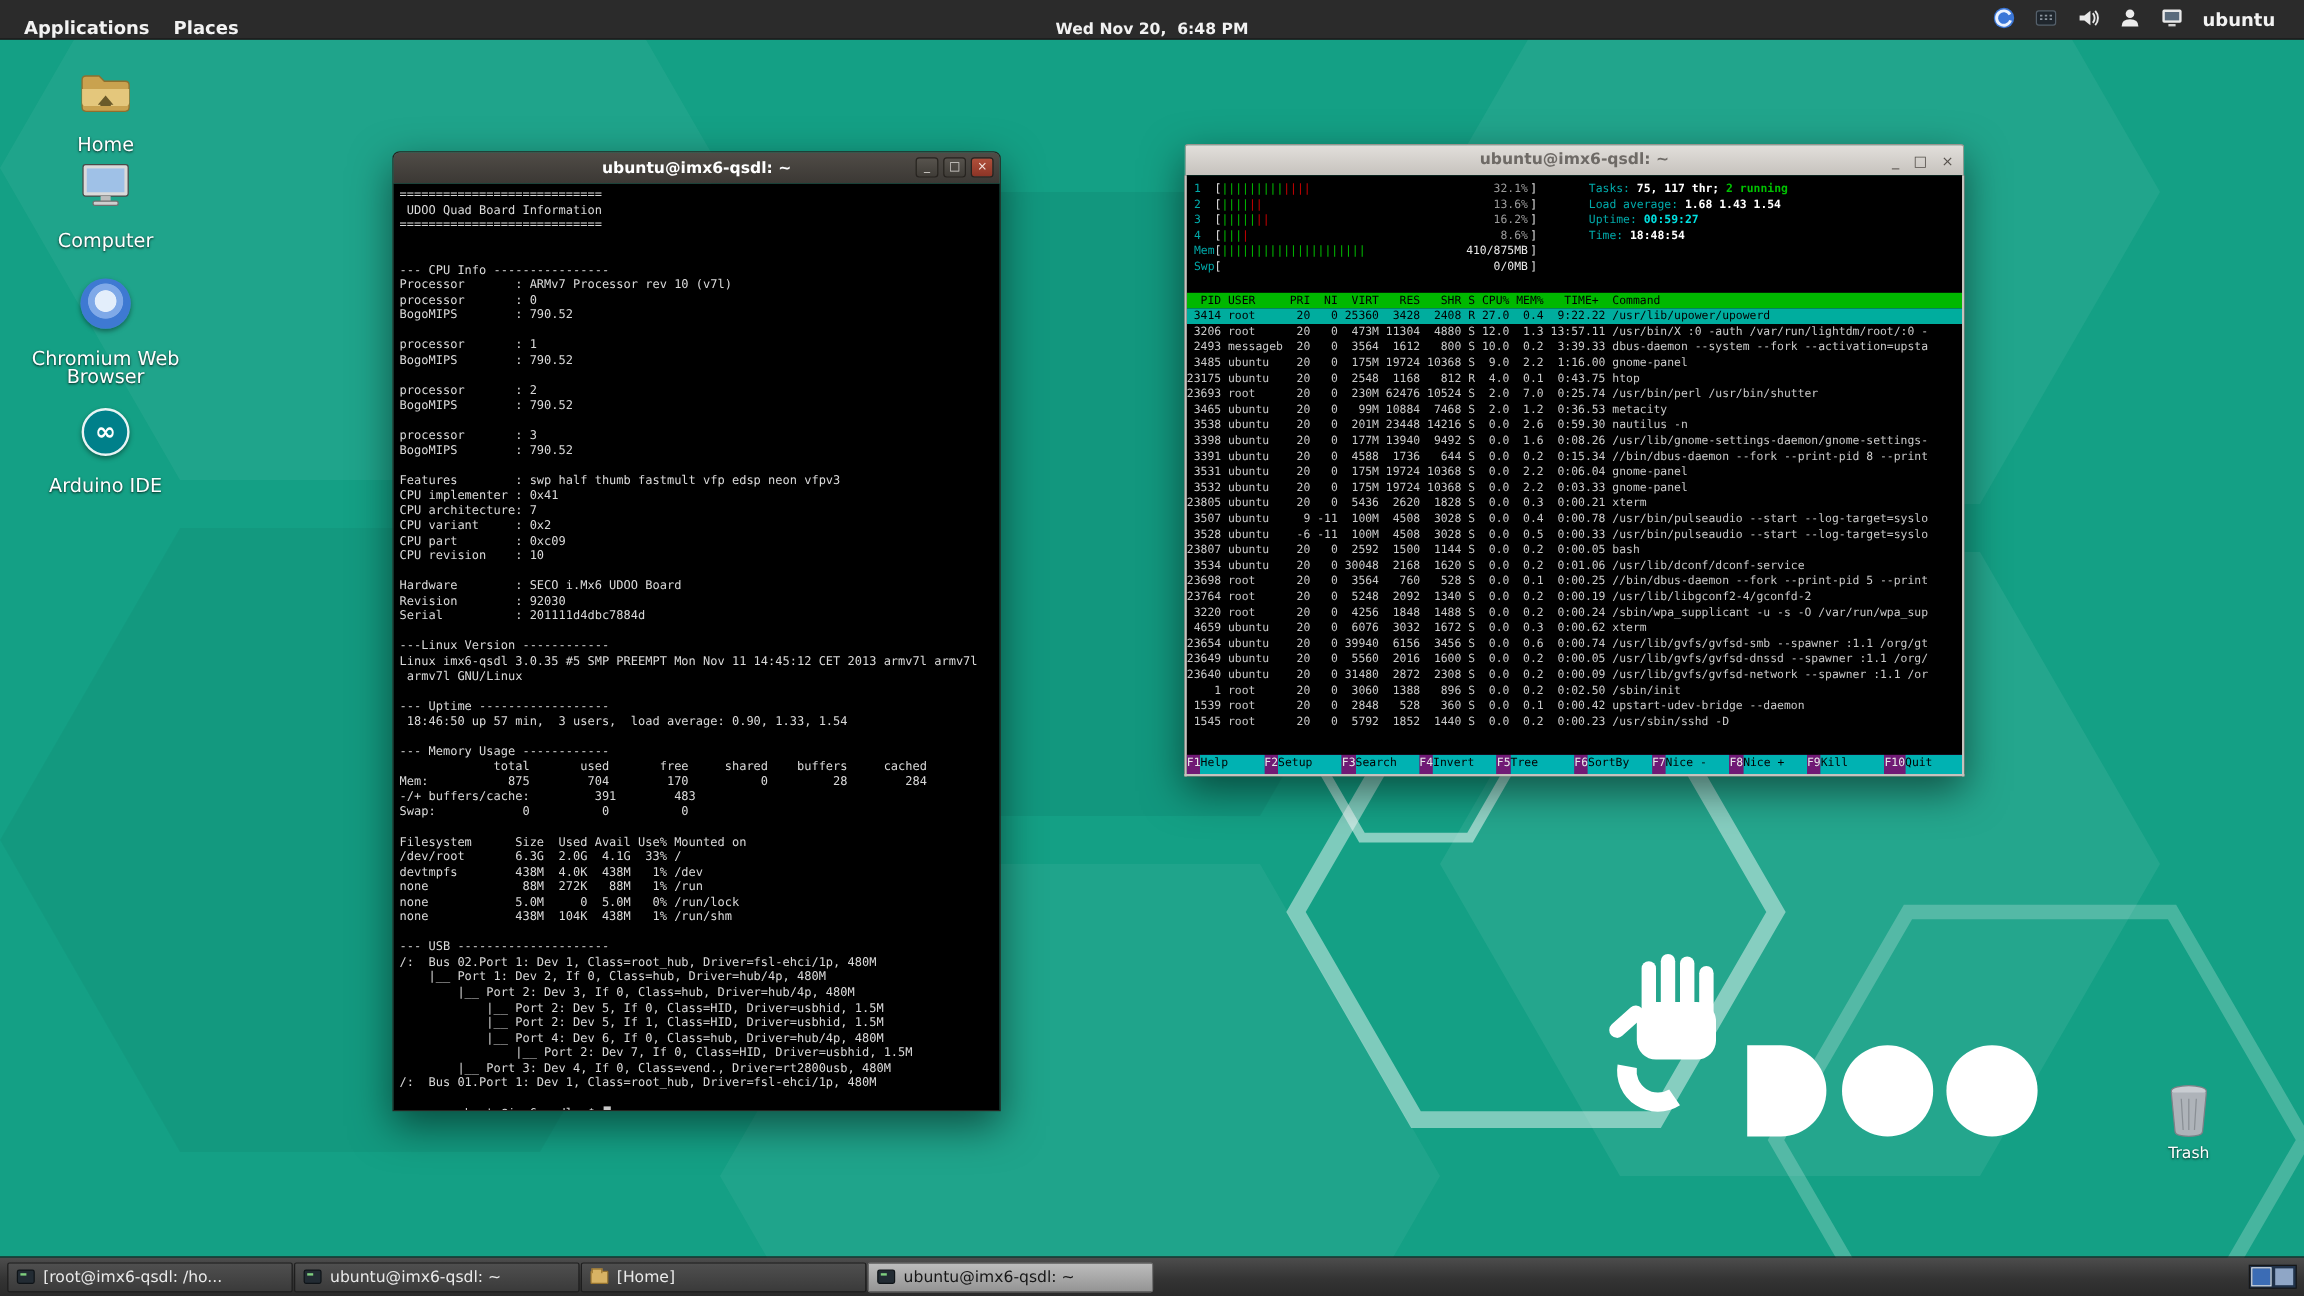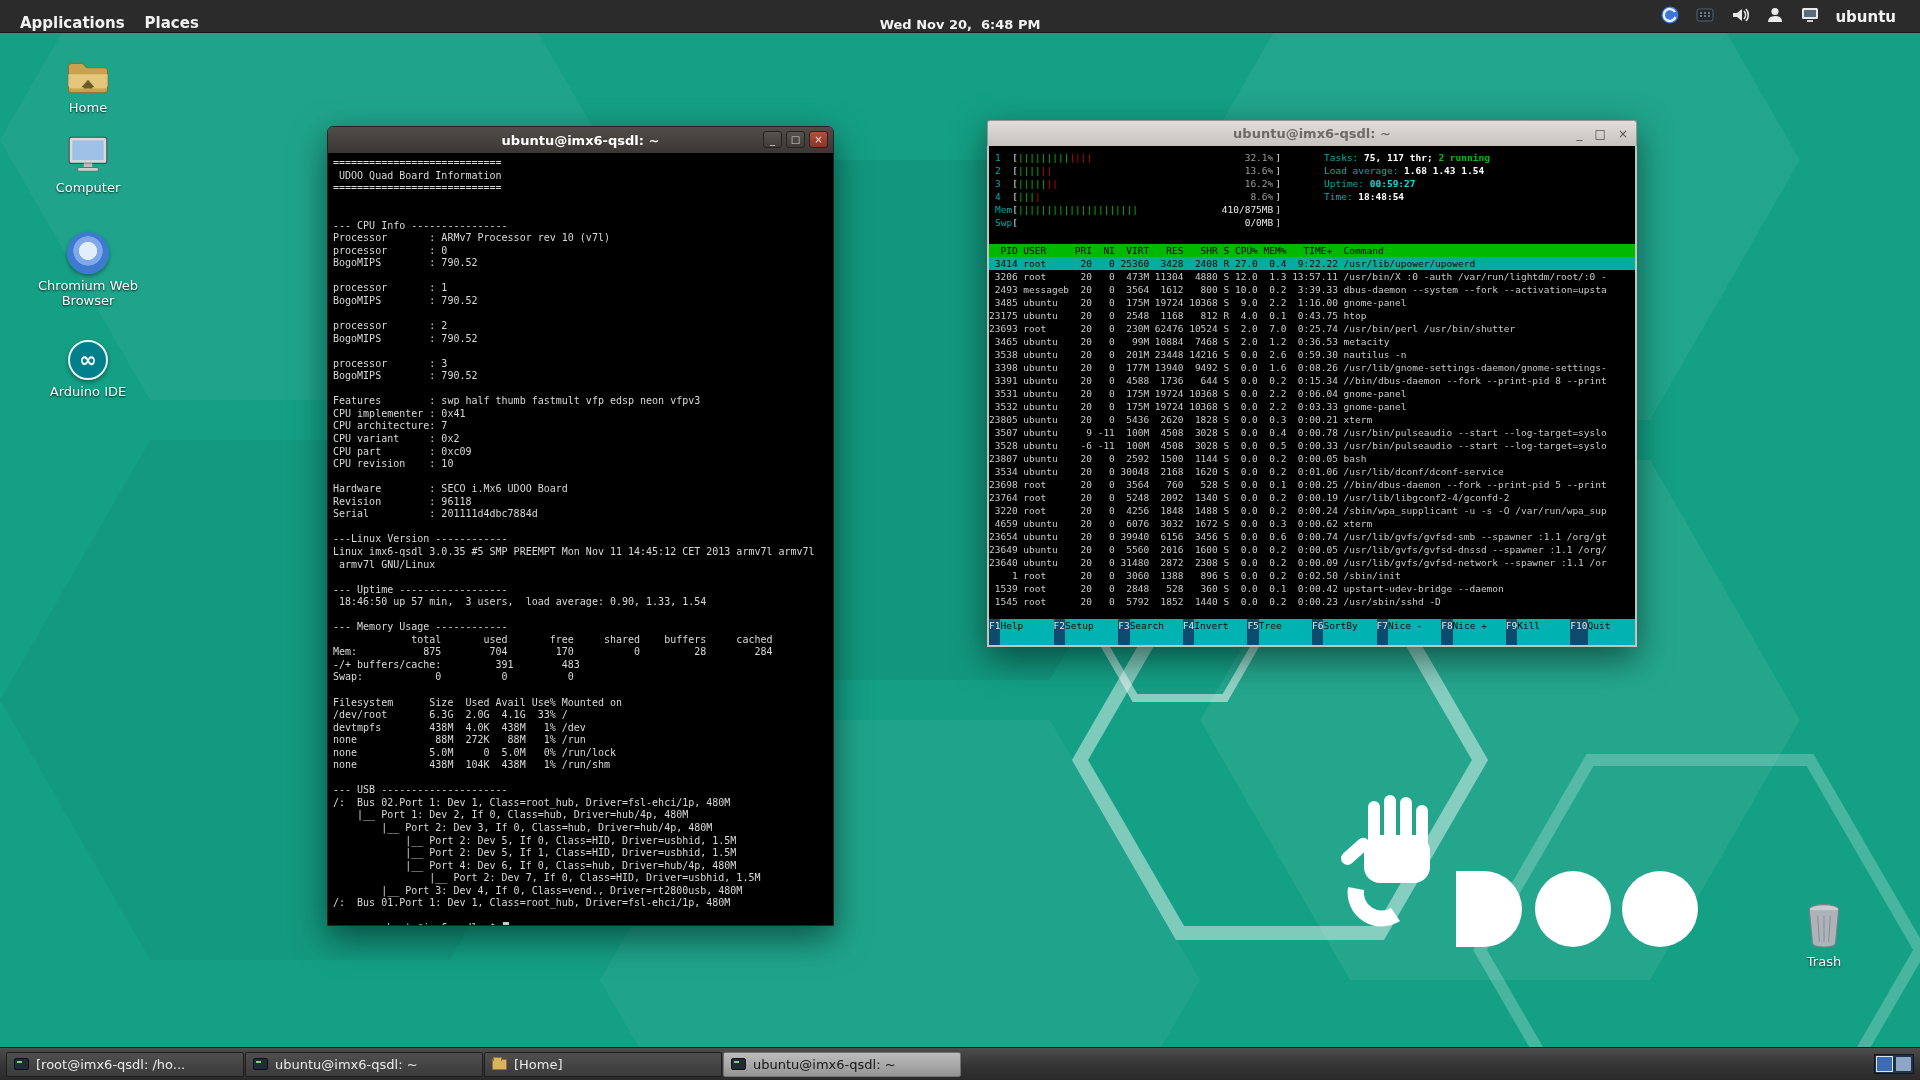--- a/index.html
+++ b/index.html
@@ -15,21 +15,21 @@
            border-bottom:1px solid #171717; display:flex; align-items:flex-end; color:#F2F2F2; z-index:50; }
   .menu { font-size:15px; font-weight:bold; margin-left:20px; }
   #clock { position:absolute; left:0; right:0; margin:auto; width:260px; text-align:center;
            font-size:13px; font-weight:bold; white-space:pre; }
   #tray { position:absolute; right:24px; top:0; height:33px; display:flex; align-items:center; gap:15px; }
   #user-name { font-size:15px; font-weight:bold; }
 
   
   .desk-icon { position:absolute; left:26px; width:124px; text-align:center; z-index:5; }
   .desk-icon .ic { display:flex; justify-content:center; align-items:flex-end; height:44px; }
-  .desk-icon .lbl { margin-top:4px; color:#FFFFFF; font-size:13px; line-height:15px;
+  .desk-icon .lbl { margin-top:17px; color:#FFFFFF; font-size:16px; line-height:15px;
                     text-shadow:0 1px 2px rgba(0,0,0,.85); }
   #icon-home { top:52px; }
   #icon-computer { top:132px; }
   #icon-chromium { top:230px; }
   #icon-arduino { top:336px; }
   .chromium-ball { width:42px; height:42px; border-radius:50%;
       background:radial-gradient(circle at 50% 45%, #E3EEFB 0 28%, #7FA9E8 30% 46%, #3E79D2 48% 100%);
       box-shadow:0 2px 4px rgba(0,0,0,.4); }
   .arduino-ball { width:40px; height:40px; border-radius:50%; background:#00808A; border:2px solid #E8F4F4;
       color:#FFFFFF; font-size:21px; font-weight:bold; line-height:36px; text-align:center;
@@ -80,21 +80,21 @@
   .m-green{ color:#00C000; } .m-red{ color:#CC0000; }
   .m-pct  { position:absolute; right:2px; top:0; color:#9A9A9A; }
   .m-val  { position:absolute; right:2px; top:0; color:#E8E8E8; }
   .htop-info { position:absolute; left:335px; top:5px; }
   .i-label { color:#00AAAA; } .i-val { color:#FFFFFF; font-weight:bold; }
   .i-run { color:#00C000; font-weight:bold; } .i-cyan { color:#00E0E0; font-weight:bold; }
 
   .htop-header { margin-top:10px; background:#00B800; color:#000000; }
   .htop-rows div.h-line:first-of-type { background:#00AD9E; color:#000000; }
 
-  .fkeybar { position:absolute; left:0; right:0; bottom:0; height:26px; display:flex; background:#0c4a6e; }
+  .fkeybar { position:absolute; left:0; right:0; bottom:0; height:16px; display:flex; background:#701a75; }
   .fk-item { display:flex; flex:1; overflow:hidden; }
   .fk-key { color:#E8E8E8; font-family:"DejaVu Sans Mono",monospace; font-size:9.5px; line-height:14px; white-space:pre; }
   .fk-label { flex:1; background:#00B2B2; color:#000; font-family:"DejaVu Sans Mono",monospace;
               font-size:9.5px; line-height:14px; white-space:pre; }
 
   
   #taskbar { position:absolute; left:0; right:0; bottom:0; height:33px;
              background:linear-gradient(#4D4D4D,#343434 55%,#2A2A2A); border-top:1px solid #141414;
              display:flex; align-items:center; padding:0 6px; gap:1px; z-index:60; }
   .task-btn { width:238px; height:25px; background:linear-gradient(#4F4F4F,#3A3A3A);
@@ -263,21 +263,21 @@
           <div class="t-line">BogoMIPS        : 790.52</div>
           <div class="t-line"></div>
           <div class="t-line">Features        : swp half thumb fastmult vfp edsp neon vfpv3</div>
           <div class="t-line">CPU implementer : 0x41</div>
           <div class="t-line">CPU architecture: 7</div>
           <div class="t-line">CPU variant     : 0x2</div>
           <div class="t-line">CPU part        : 0xc09</div>
           <div class="t-line">CPU revision    : 10</div>
           <div class="t-line"></div>
           <div class="t-line">Hardware        : SECO i.Mx6 UDOO Board</div>
-          <div class="t-line">Revision        : 96118</div>
+          <div class="t-line">Revision        : 92030</div>
           <div class="t-line">Serial          : 201111d4dbc7884d</div>
           <div class="t-line"></div>
           <div class="t-line">---Linux Version ------------</div>
           <div class="t-line">Linux imx6-qsdl 3.0.35 #5 SMP PREEMPT Mon Nov 11 14:45:12 CET 2013 armv7l armv7l</div>
           <div class="t-line"> armv7l GNU/Linux</div>
           <div class="t-line"></div>
           <div class="t-line">--- Uptime ------------------</div>
           <div class="t-line"> 18:46:50 up 57 min,  3 users,  load average: 0.90, 1.33, 1.54</div>
           <div class="t-line"></div>
           <div class="t-line">--- Memory Usage ------------</div>

